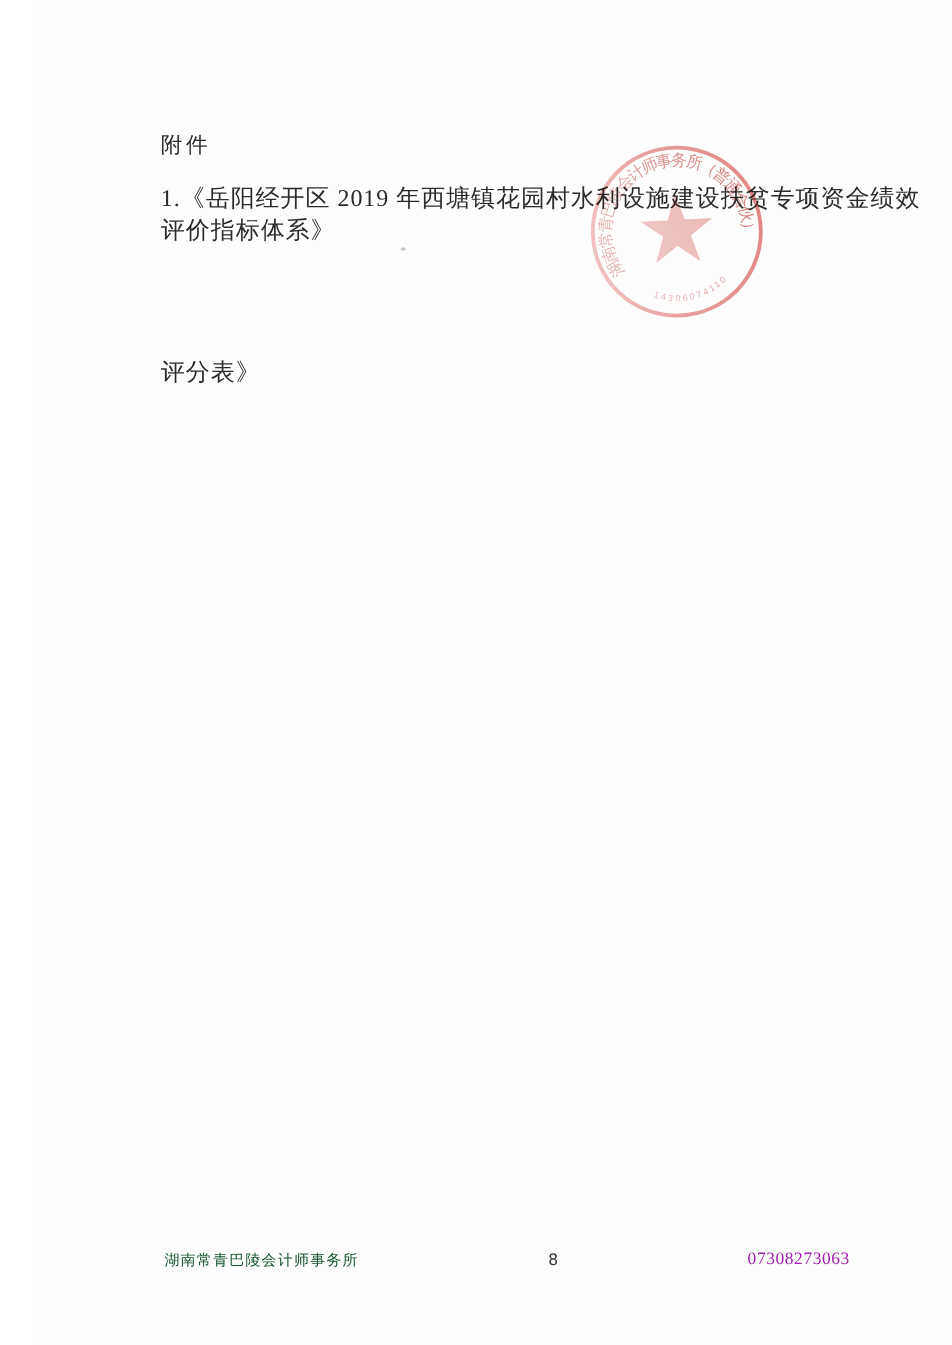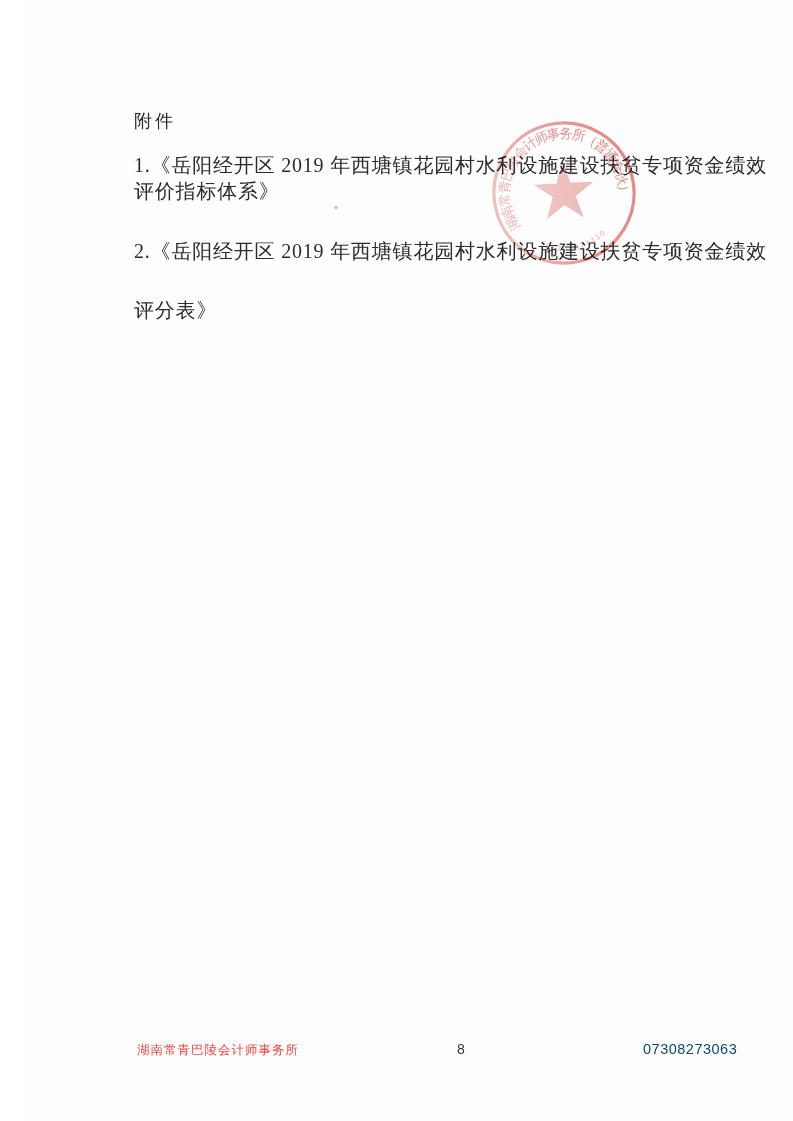--- a/index.html
+++ b/index.html
@@ -67,52 +67,51 @@
     height: 24px;
     font-size: 13px;
     color: #3a3a3a;
   }
   .footer-firm {
     position: absolute;
     left: 110px;
     top: 2px;
     letter-spacing: 1px;
     font-size: 12.5px;
-    color: #ef4444;
+    color: #14532d;
   }
   .footer-page {
     position: absolute;
     left: 424px;
     top: 1px;
     width: 20px;
     text-align: center;
     font-family: "Liberation Sans", "DejaVu Sans", sans-serif;
     font-size: 14px;
     color: #333;
   }
   .footer-phone {
     position: absolute;
-    left: 616px;
+    left: 596px;
     top: 1px;
-    font-family: Liberation Sans, sans-serif;
+    font-family: Liberation Serif, serif;
     font-size: 14.5px;
     letter-spacing: 0.5px;
-    color: #0c4a6e;
+    color: #a21caf;
   }
 </style>
 </head>
 <body>
 
 <div class="page">
 
   <div class="attachment-label">附件</div>
 
   <div class="doc-line l1">1.《岳阳经开区 2019 年西塘镇花园村水利设施建设扶贫专项资金绩效</div>
   <div class="doc-line l2">评价指标体系》</div>
-  <div class="doc-line l3">2.《岳阳经开区 2019 年西塘镇花园村水利设施建设扶贫专项资金绩效</div>
   <div class="doc-line l4">评分表》</div>
 
   <div class="speck"></div>
 
   <svg class="stamp" viewBox="0 0 176 176">
     <defs>
       <linearGradient id="fadeGrad" x1="0" y1="0" x2="1" y2="0">
         <stop offset="0" stop-color="#ffffff" stop-opacity="0.40"></stop>
         <stop offset="0.45" stop-color="#ffffff" stop-opacity="0.75"></stop>
         <stop offset="1" stop-color="#ffffff" stop-opacity="0.95"></stop>

